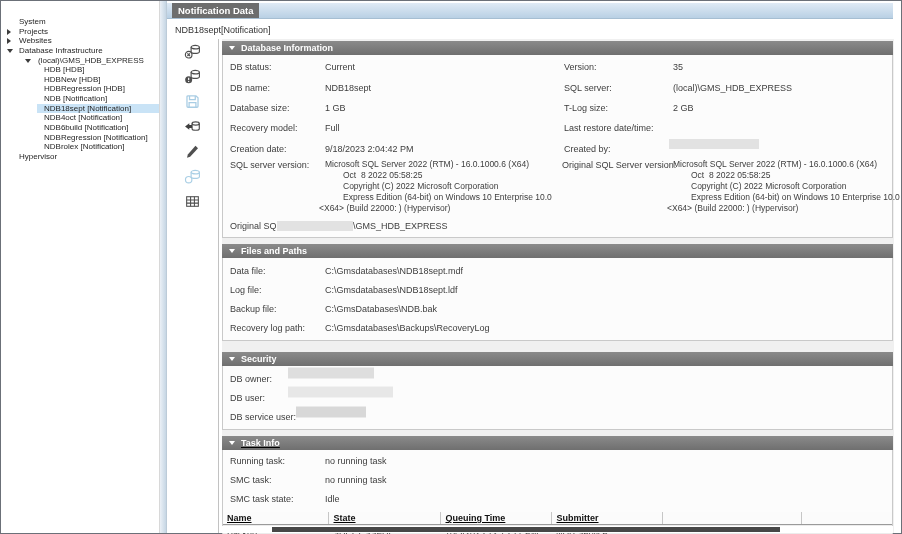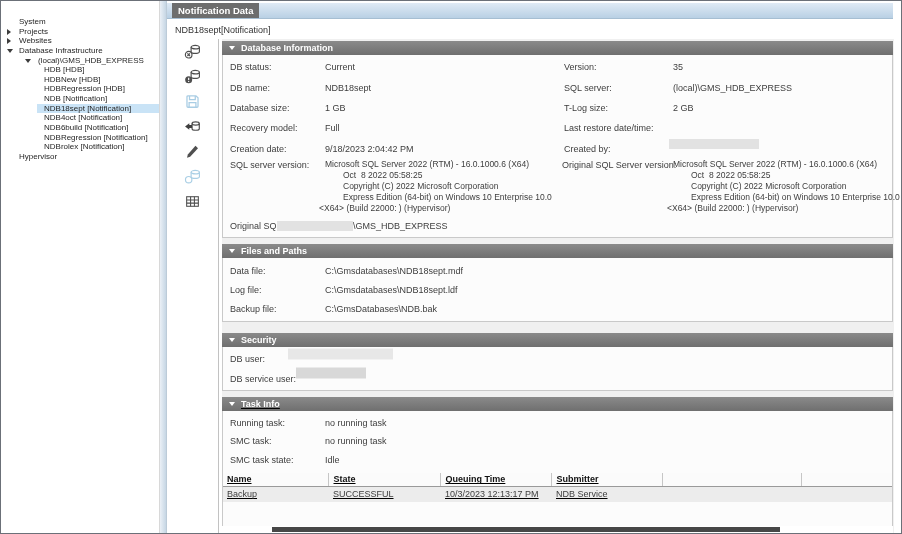--- a/index.html
+++ b/index.html
@@ -299,29 +299,37 @@
                 <span class="val-l">C:\Gmsdatabases\NDB18sept.mdf</span>
               </div>
             <div class="frow files-row">
                 <span class="lab-l">Log file:</span>
                 <span class="val-l">C:\Gmsdatabases\NDB18sept.ldf</span>
               </div>
             <div class="frow files-row">
                 <span class="lab-l">Backup file:</span>
                 <span class="val-l">C:\GmsDatabases\NDB.bak</span>
               </div>
+            <div class="frow files-row">
+                <span class="lab-l">Recovery log path:</span>
+                <span class="val-l">C:\Gmsdatabases\Backups\RecoveryLog</span>
+              </div>
           </div>
         </section>
 
         <section class="section mb6">
           <div class="sec-header">
             <span class="sec-arr"></span>
             <span>Security</span>
           </div>
           <div class="sec-body pad-t3 pad-b2">
+            <div class="frow sec-row">
+                <span class="lab-l">DB owner:</span>
+                <span class="redact owner"></span>
+              </div>
             <div class="frow sec-row">
                 <span class="lab-l">DB user:</span>
                 <span class="redact user"></span>
               </div>
             <div class="frow sec-row">
                 <span class="lab-l">DB service user:</span>
                 <span class="redact service"></span>
               </div>
           </div>
         </section>

